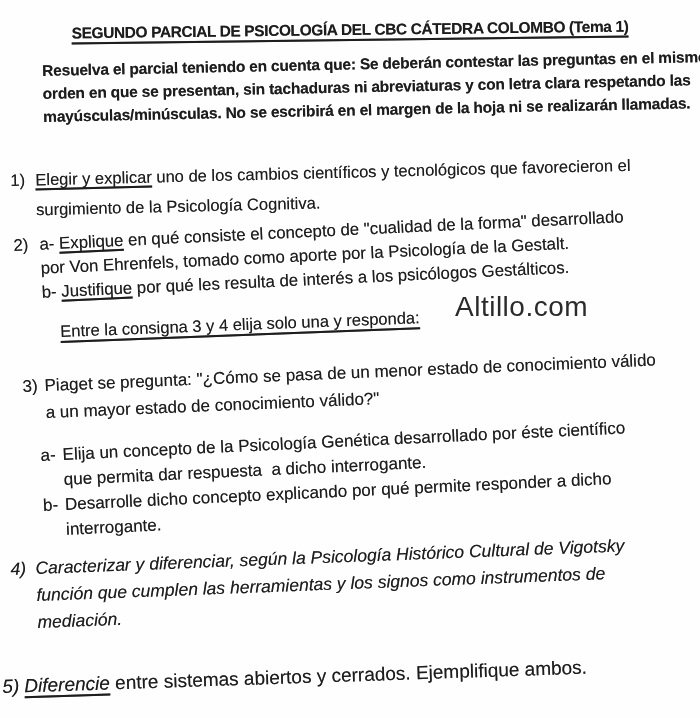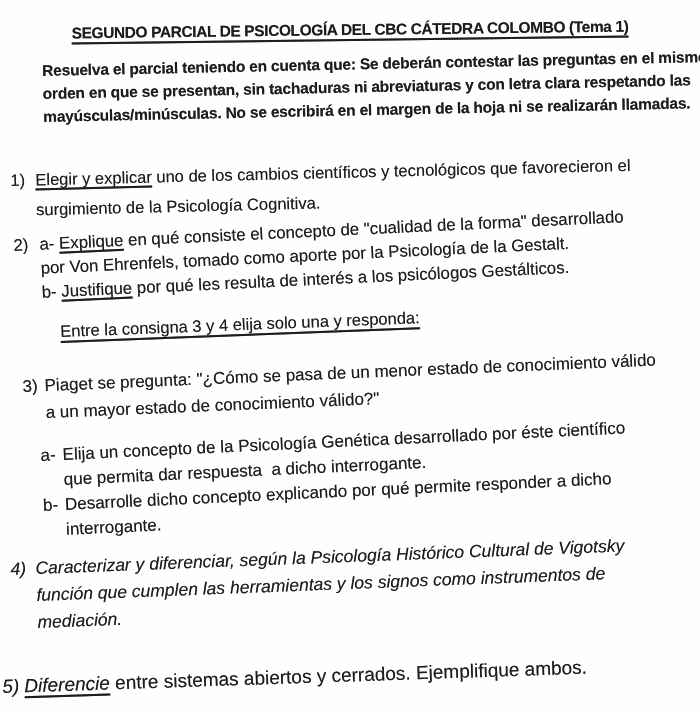--- a/index.html
+++ b/index.html
@@ -93,20 +93,21 @@
 
   <div class="q q2">
     <div class="qnum">2)</div>
     <div class="qtext">
       <div class="line"><span>a- </span><span class="u">Explique</span><span> en qué consiste el concepto de "cualidad de la forma" desarrollado</span></div>
       <div class="line">por Von Ehrenfels, tomado como aporte por la Psicología de la Gestalt.</div>
       <div class="line"><span>b- </span><span class="u">Justifique</span><span> por qué les resulta de interés a los psicólogos Gestálticos.</span></div>
     </div>
   </div>
 
+  <div class="watermark">Altillo.com</div>
 
   <div class="note">
     <span class="u">Entre la consigna 3 y 4 elija solo una y responda:</span>
   </div>
 
   <div class="q q3">
     <div class="qnum">3)</div>
     <div class="qtext">
       <div class="line">Piaget se pregunta: "¿Cómo se pasa de un menor estado de conocimiento válido</div>
       <div class="line">a un mayor estado de conocimiento válido?"</div>

